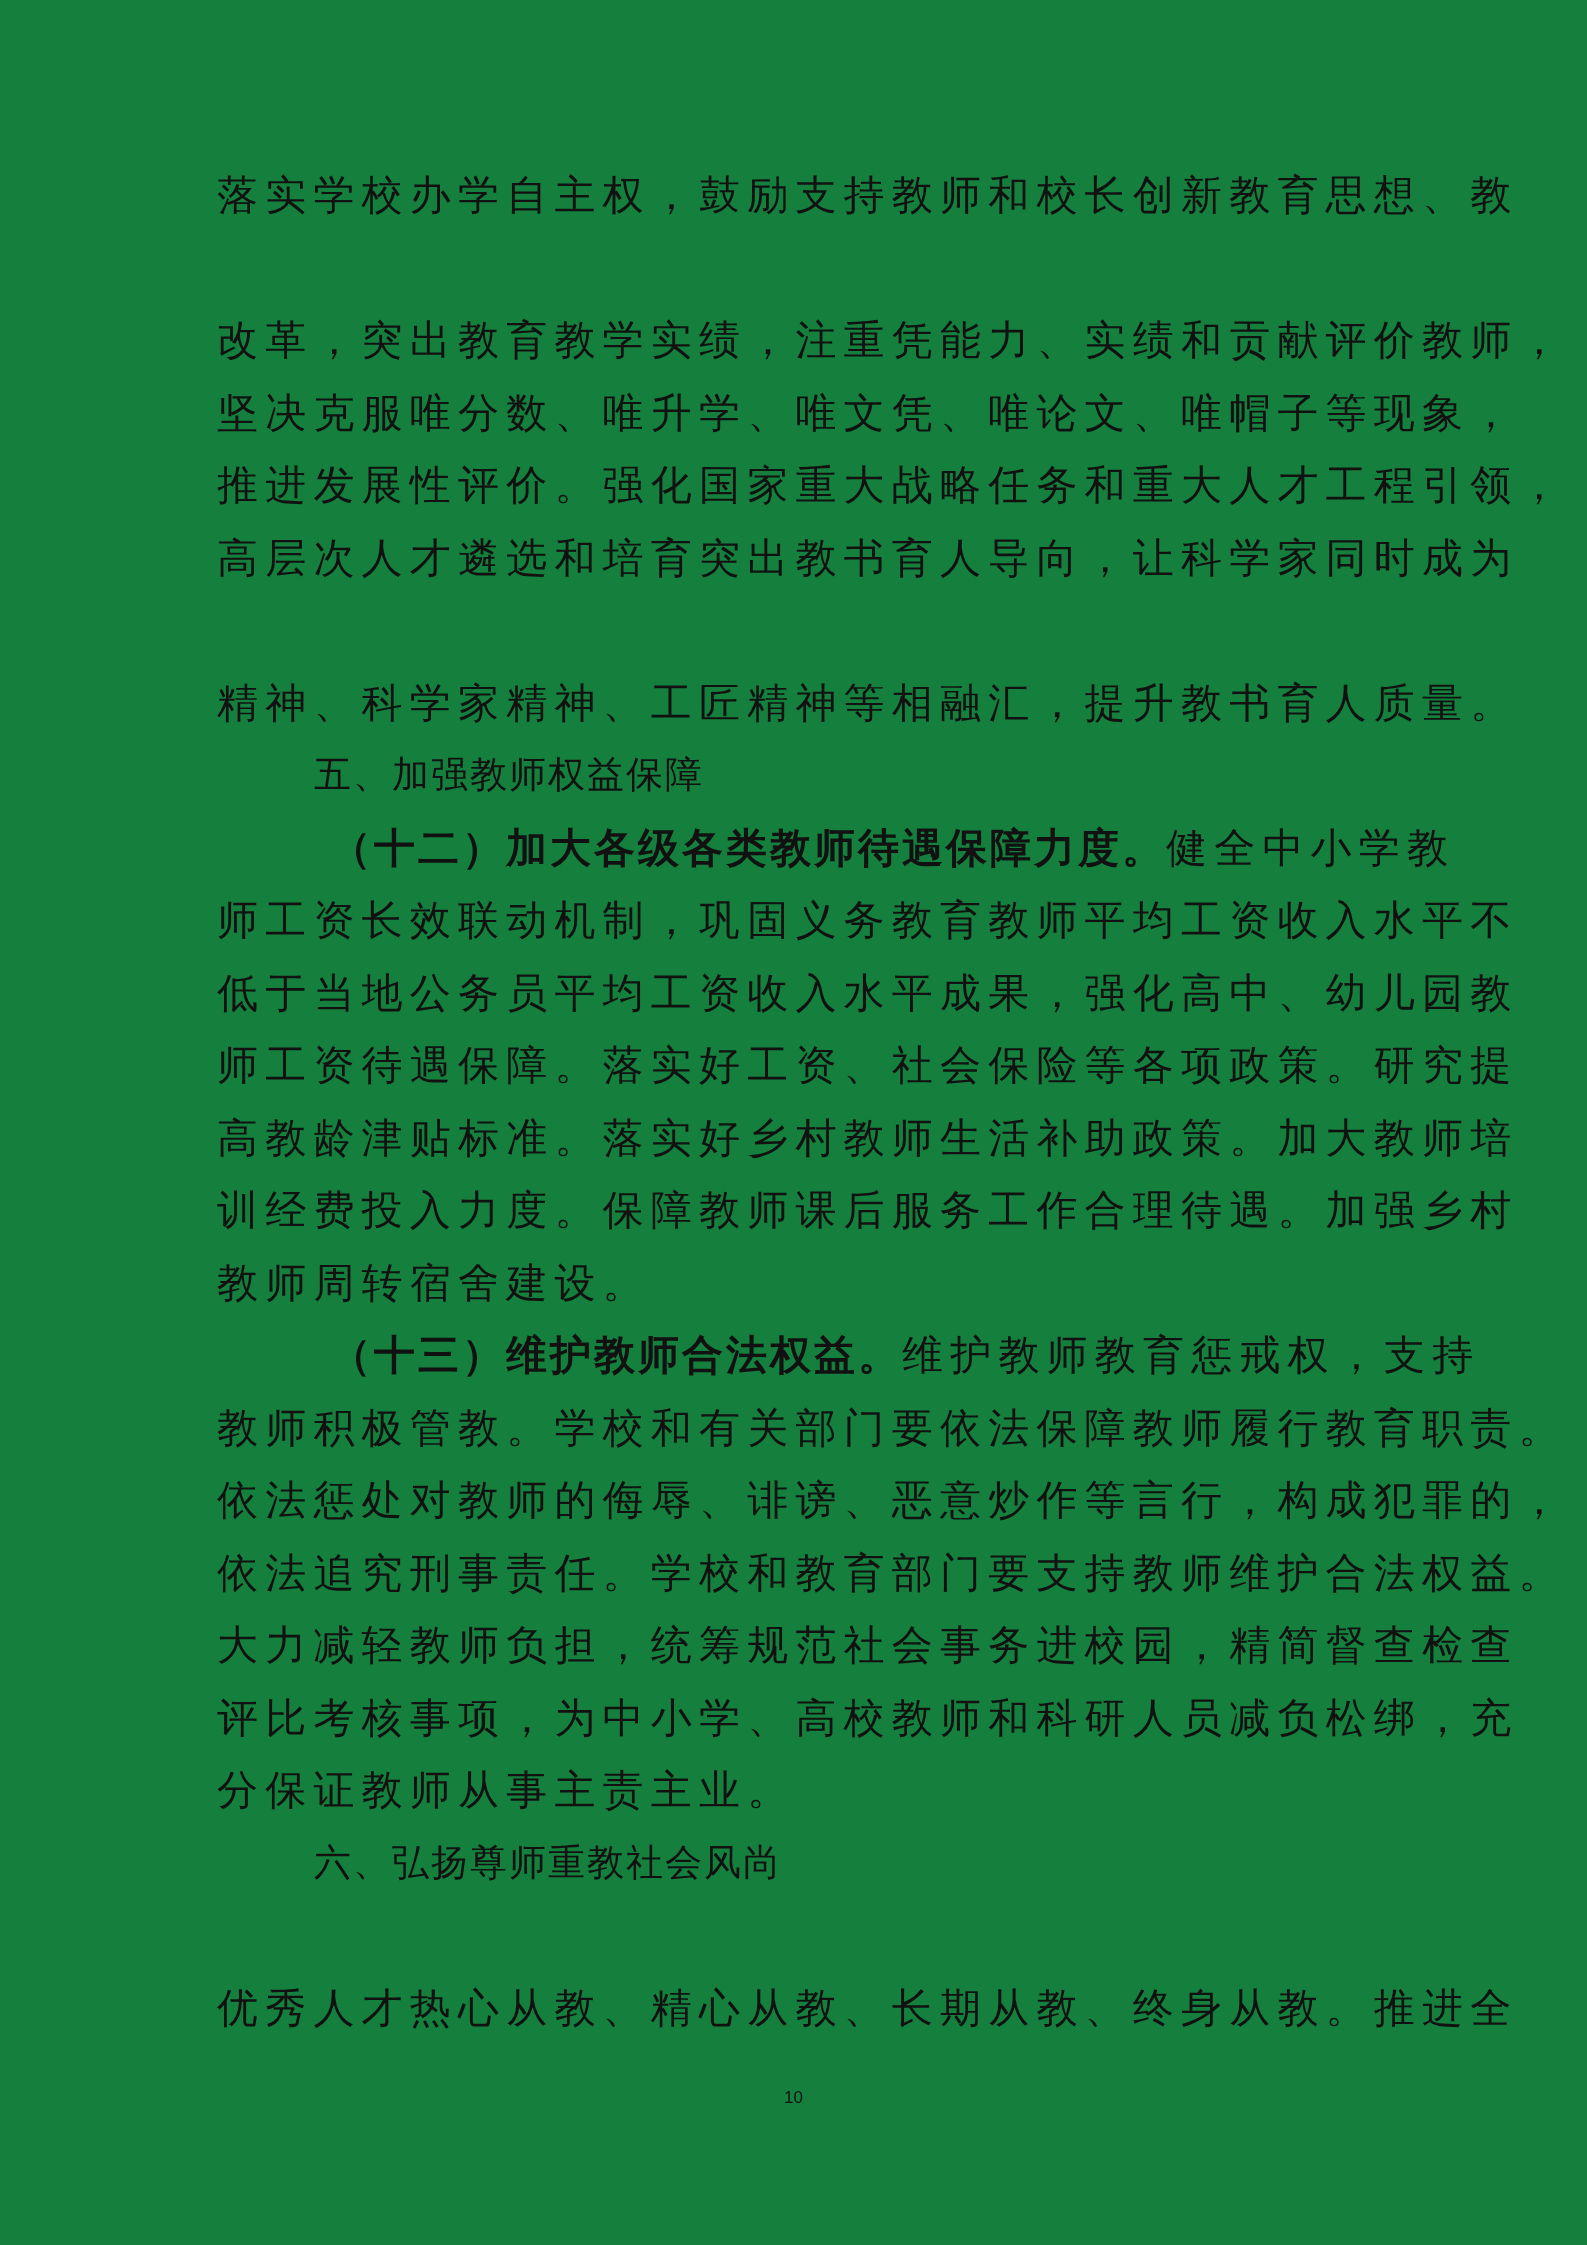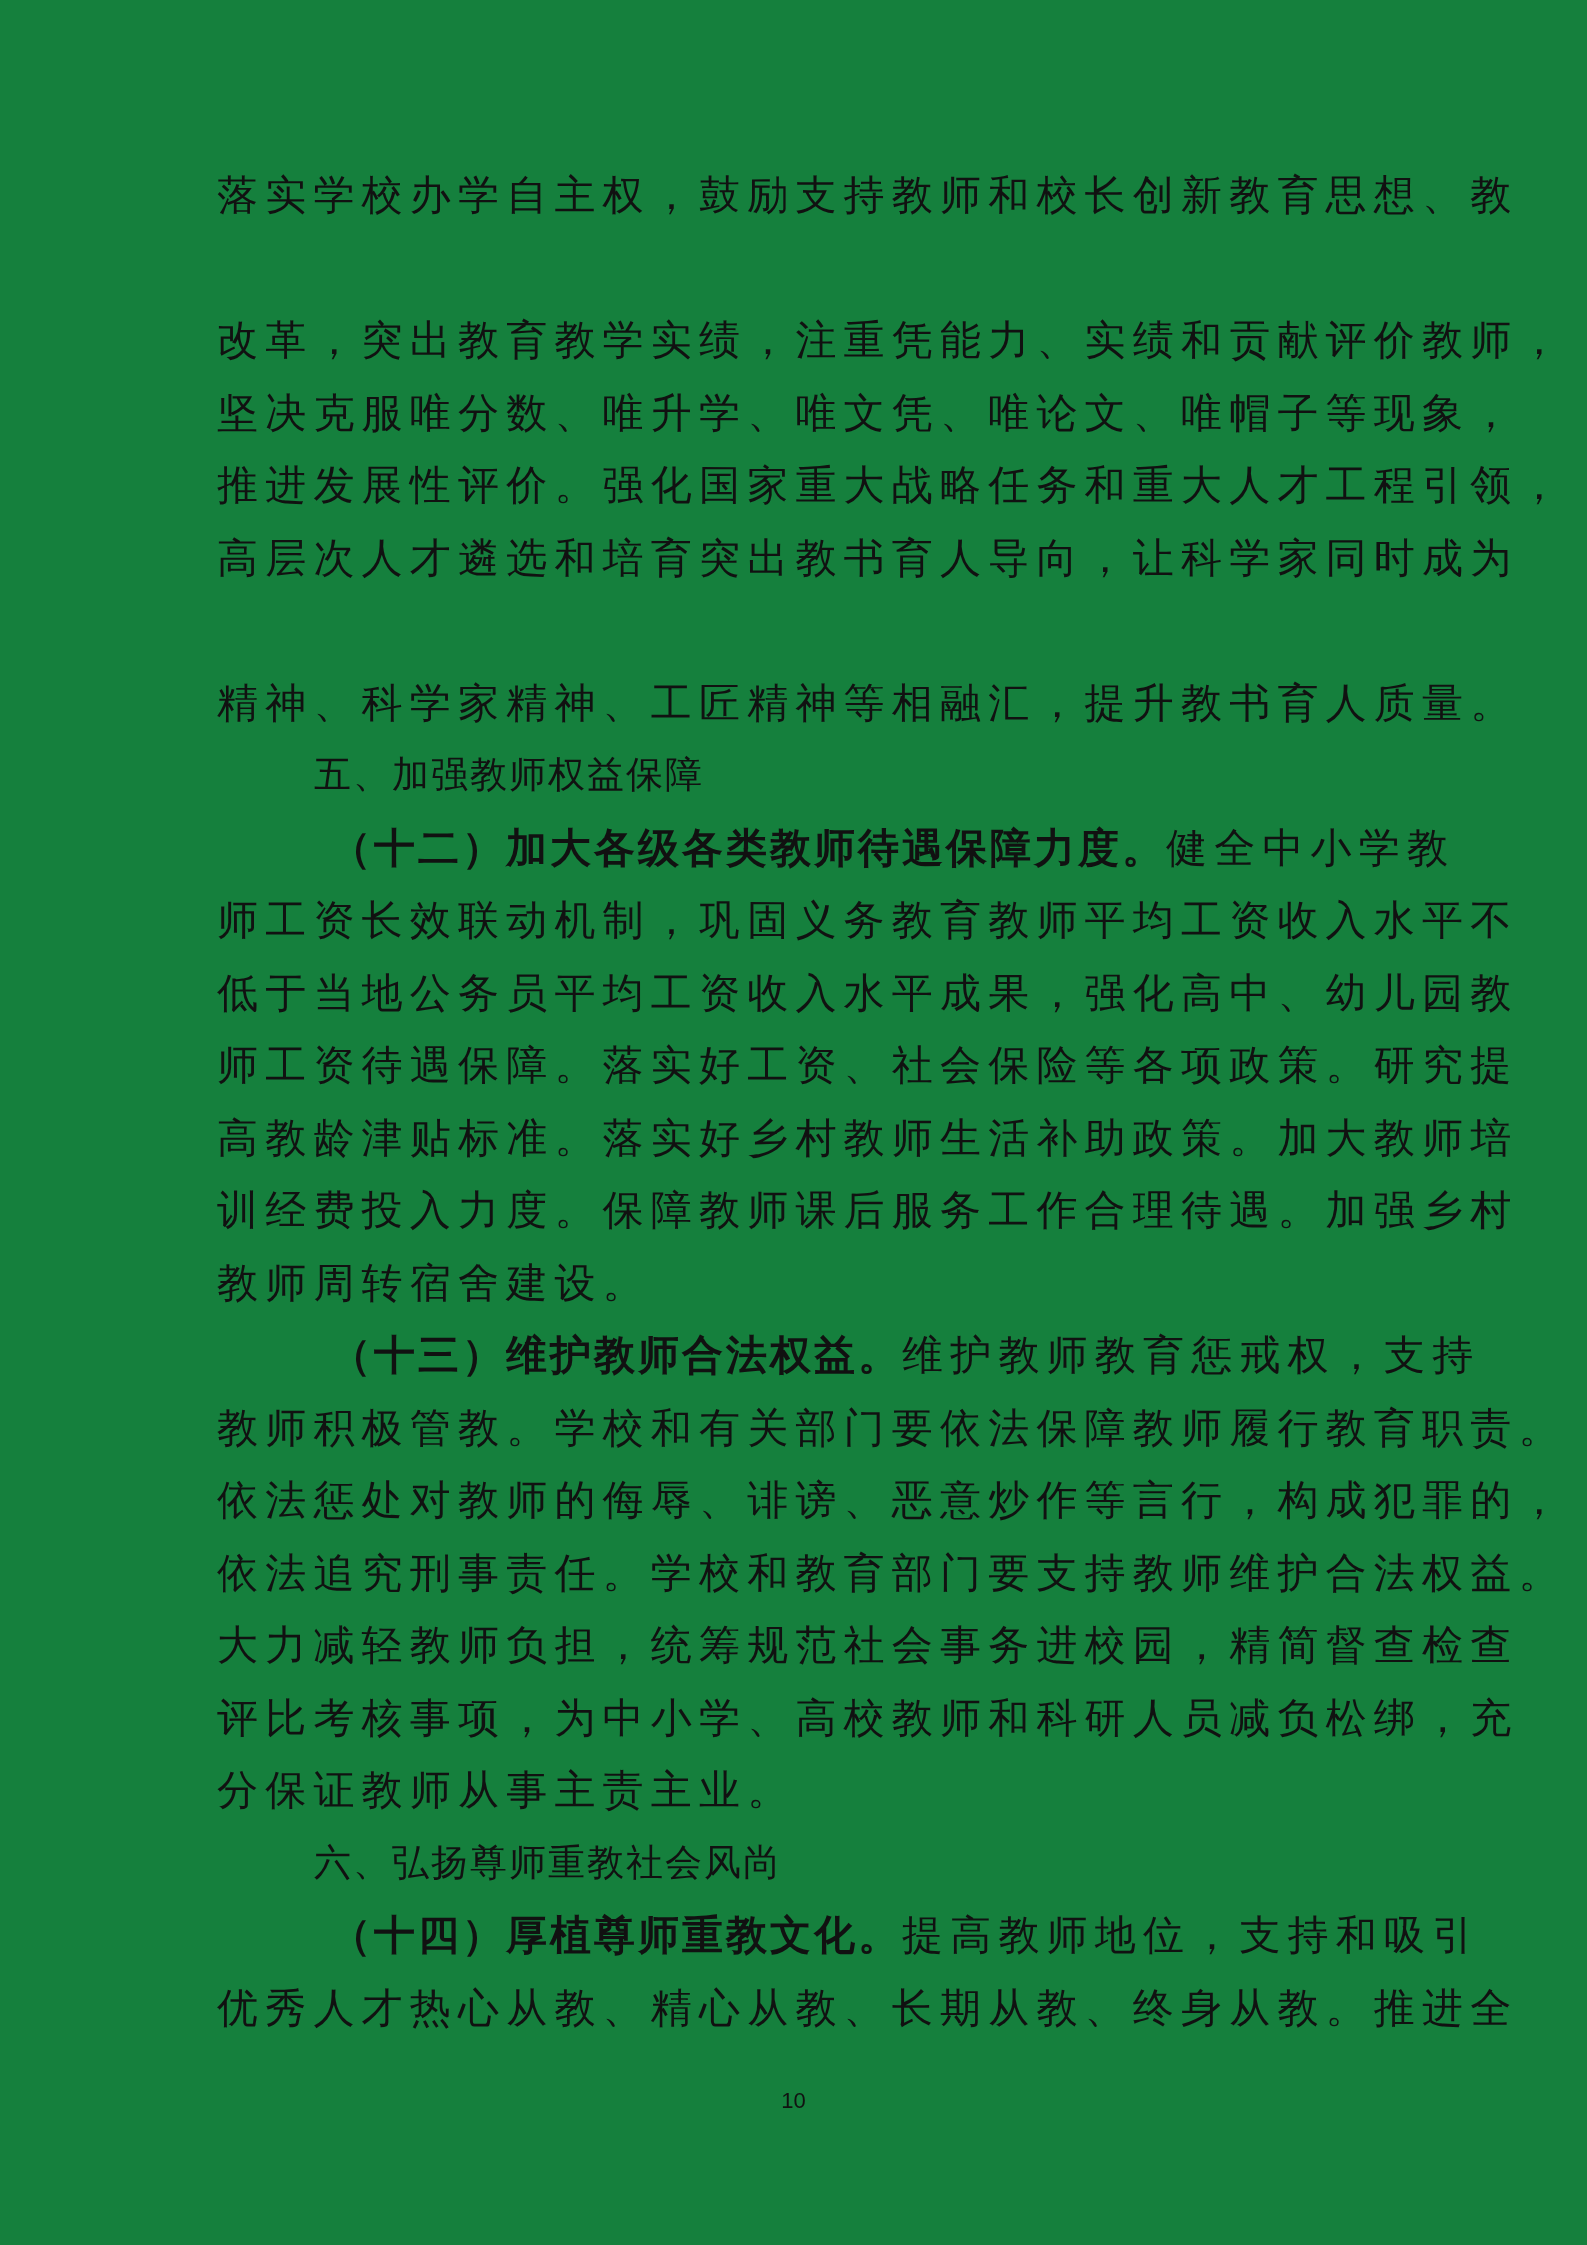--- a/index.html
+++ b/index.html
@@ -18,21 +18,21 @@
     .line.last { text-align-last: left; }
     .line.indent { left: 314px; width: 1073px; }
     .heading {
       position: absolute; left: 314px; height: 72px; line-height: 72px;
       font-size: 37px; letter-spacing: 2px; white-space: nowrap;
       font-family: "DejaVu Sans", "Liberation Sans", sans-serif;
     }
     .bold { font-weight: bold; letter-spacing: 3px; margin-left: 16px; }
     .page-number {
       position: absolute; left: 0; width: 1587px; top: 2088px;
-      text-align: center; font-size: 22px;
+      text-align: center; font-size: 17px;
       font-family: "Liberation Sans", sans-serif; color: #111;
     }
   </style>
 </head>
 <body>
 
 <div class="page">
 
   <div class="line" style="top:159px">落实学校办学自主权，鼓励支持教师和校长创新教育思想、教</div>
   <div class="line" style="top:304px">改革，突出教育教学实绩，注重凭能力、实绩和贡献评价教师，</div>
@@ -54,17 +54,16 @@
   <div class="line indent" style="top:1319px"><span class="bold">（十三）维护教师合法权益。</span><span>维护教师教育惩戒权，支持</span></div>
   <div class="line" style="top:1392px">教师积极管教。学校和有关部门要依法保障教师履行教育职责。</div>
   <div class="line" style="top:1464px">依法惩处对教师的侮辱、诽谤、恶意炒作等言行，构成犯罪的，</div>
   <div class="line" style="top:1537px">依法追究刑事责任。学校和教育部门要支持教师维护合法权益。</div>
   <div class="line" style="top:1609px">大力减轻教师负担，统筹规范社会事务进校园，精简督查检查</div>
   <div class="line" style="top:1682px">评比考核事项，为中小学、高校教师和科研人员减负松绑，充</div>
   <div class="line last" style="top:1754px">分保证教师从事主责主业。</div>
 
   <div class="heading" style="top:1827px">六、弘扬尊师重教社会风尚</div>
 
-  <div class="line indent" style="top:1899px"><span class="bold">（十四）厚植尊师重教文化。</span><span>提高教师地位，支持和吸引</span></div>
   <div class="line" style="top:1972px">优秀人才热心从教、精心从教、长期从教、终身从教。推进全</div>
 
   <div class="page-number">10</div>
 </div>
 
 </body></html>

